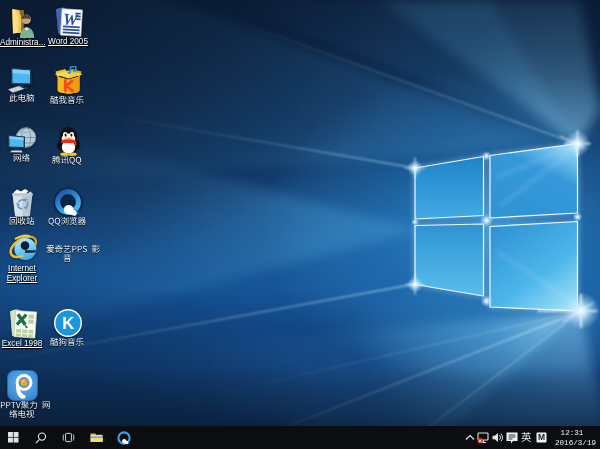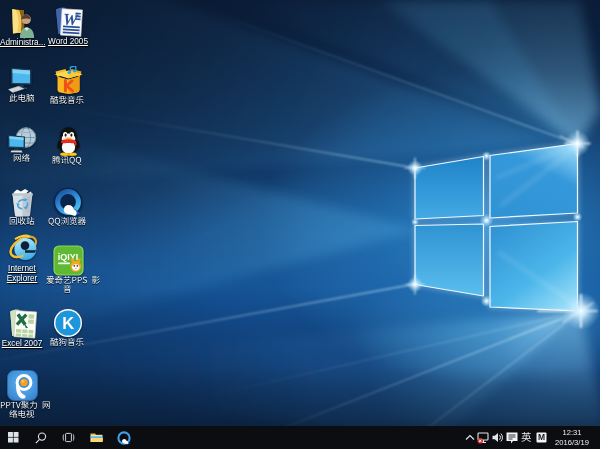--- a/index.html
+++ b/index.html
@@ -3,21 +3,21 @@
 html,body{margin:0;padding:0;background:#000;}
 #screen{position:relative;width:600px;height:449px;overflow:hidden;font-family:"Liberation Sans",sans-serif;}
 #wall{position:absolute;left:0;top:0;}
 .cell{position:absolute;text-align:center;}
 .ig{margin:0 auto;filter:drop-shadow(0 1px 1.2px rgba(0,0,0,0.45));}
 .ig svg{display:block;margin:0 auto;}
 .lbl{color:#fff;font-size:8.2px;line-height:9.5px;text-shadow:0.7px 1px 1px rgba(0,0,0,0.9),0 0 2.5px rgba(0,0,0,0.6);white-space:nowrap;text-decoration:underline;}
 #taskbar{position:absolute;left:0;top:426px;width:600px;height:23px;background:#0c0d10;}
 .tb{position:absolute;top:0;height:23px;display:flex;align-items:center;justify-content:center;}
 .tb svg{display:block;}
-#clock{position:absolute;right:11px;top:2px;width:34px;text-align:center;color:#eceff1;font-size:7.6px;line-height:10.3px;white-space:nowrap;}
+#clock{position:absolute;right:11px;top:2px;width:34px;text-align:center;color:#eceff1;font-size:7.6px;line-height:10.3px;white-space:nowrap;font-family:Liberation Mono, monospace;}
 </style></head><body>
 <div id="screen">
 <svg id="wall" width="600" height="449" viewBox="0 0 600 449">
 <defs>
  <linearGradient id="base" x1="0" y1="0" x2="0" y2="1">
   <stop offset="0" stop-color="#0b1e3c"></stop>
           <stop offset="0.42" stop-color="#103768"></stop>
   <stop offset="0.64" stop-color="#134e90"></stop>
           <stop offset="0.82" stop-color="#113f78"></stop>
   <stop offset="1" stop-color="#0b2140"></stop>
@@ -393,35 +393,20 @@
 <g clip-path="url(#iecl)">
 <ellipse cx="17.3" cy="13.8" rx="14.2" ry="8" transform="rotate(-33 17.3 13.8)" fill="none" stroke="#f0bf30" stroke-width="2.2"></ellipse>
 </g>
 <path d="M9 6.2 A14.2 8 -33 0 1 24 3.8" fill="none" stroke="#f5cd42" stroke-width="2.2"></path>
 </svg>
         </div>
         <div class="lbl">Internet</div>
         <div class="lbl">Explorer</div>
       </div>
 <div class="cell" style="left:46px;top:245px;width:44px">
-        <div class="ig">
-          <svg width="31" height="31" viewBox="0 0 31 31">
-<rect x="1" y="1" width="29" height="29" rx="5" fill="#5fb932"></rect>
-<rect x="1" y="1" width="29" height="29" rx="5" fill="none" stroke="#8fd860" stroke-width="1.2"></rect>
-<text x="15" y="14.5" font-family="Liberation Sans,sans-serif" font-weight="bold" font-size="9" fill="#fff" text-anchor="middle">iQIYI</text>
-<rect x="5" y="17.5" width="12" height="1.8" rx="0.9" fill="#fff" opacity="0.95"></rect>
-<ellipse cx="19.5" cy="15.2" rx="1.5" ry="2.4" transform="rotate(-28 19.5 15.2)" fill="#f0a125"></ellipse>
-<ellipse cx="26" cy="15.2" rx="1.5" ry="2.4" transform="rotate(28 26 15.2)" fill="#f0a125"></ellipse>
-<circle cx="22.8" cy="21.3" r="5.5" fill="#f5a623"></circle>
-<ellipse cx="22.8" cy="22.3" rx="3.7" ry="3.1" fill="#fff"></ellipse>
-<circle cx="21.3" cy="20.8" r="0.85" fill="#42331f"></circle>
-            <circle cx="24.3" cy="20.8" r="0.85" fill="#42331f"></circle>
-<ellipse cx="22.8" cy="23.3" rx="1.1" ry="0.7" fill="#e8b87f"></ellipse>
-</svg>
-        </div>
         <svg width="55.6" height="9.4" viewBox="0 0 55.6 9.4" style="display:block;margin:0 auto;filter:drop-shadow(0.7px 1px 0.7px rgba(0,0,0,0.92));" fill="#fff">
           <path transform="translate(0.00,7.14) scale(0.00850,-0.00850)" d="M838 827C663 798 356 780 109 775C115 758 123 733 125 715C371 718 676 736 863 766ZM733 736C715 695 684 636 656 594H551C541 629 524 681 507 721L449 703C461 669 475 628 484 594H325C315 628 295 677 277 715L221 693C234 663 248 626 258 594H83V427H147V530H855V427H921V594H725C750 630 777 674 800 714ZM406 207H706C670 163 622 126 566 96C503 126 448 164 406 207ZM364 505C359 475 353 445 346 417H155V353H328C276 185 186 64 42 -12C56 -26 81 -56 89 -71C198 -7 279 80 338 193C380 142 433 98 494 62C421 32 338 11 254 -2C265 -17 283 -48 289 -65C386 -46 482 -18 566 24C662 -20 772 -50 889 -66C898 -46 915 -16 929 0C825 11 726 33 639 65C710 112 769 171 809 245L769 275L756 272H374C384 298 394 325 402 353H847V417H419C426 442 431 468 436 495Z"></path>
           <path transform="translate(8.50,7.14) scale(0.00850,-0.00850)" d="M53 444V376H735V12C735 -4 730 -9 709 -10C690 -11 619 -12 543 -9C555 -29 567 -59 571 -80C665 -80 727 -79 764 -69C800 -57 812 -34 812 11V376H950V444ZM472 841C469 807 464 775 458 747H103V680H435C391 588 298 537 87 510C99 496 115 468 121 451C310 477 415 524 474 601C601 557 747 495 831 453L886 507C795 550 636 614 508 658L517 680H902V747H536C542 776 546 807 549 841ZM227 234H484V97H227ZM156 295V-30H227V36H556V295Z"></path>
           <path transform="translate(17.00,7.14) scale(0.00850,-0.00850)" d="M154 496V426H600C188 176 169 115 169 59C170 -11 227 -53 351 -53H776C883 -53 918 -23 930 144C907 148 880 157 859 169C854 40 838 19 783 19H343C284 19 246 33 246 64C246 102 280 155 779 449C787 452 793 456 797 459L743 498L727 495ZM633 840V732H364V840H288V732H57V660H288V568H364V660H633V568H709V660H932V732H709V840Z"></path>
           <path transform="translate(25.50,7.14) scale(0.00850,-0.00850)" d="M101 0H193V292H314C475 292 584 363 584 518C584 678 474 733 310 733H101ZM193 367V658H298C427 658 492 625 492 518C492 413 431 367 302 367Z"></path>
           <path transform="translate(30.88,7.14) scale(0.00850,-0.00850)" d="M101 0H193V292H314C475 292 584 363 584 518C584 678 474 733 310 733H101ZM193 367V658H298C427 658 492 625 492 518C492 413 431 367 302 367Z"></path>
           <path transform="translate(36.26,7.14) scale(0.00850,-0.00850)" d="M304 -13C457 -13 553 79 553 195C553 304 487 354 402 391L298 436C241 460 176 487 176 559C176 624 230 665 313 665C381 665 435 639 480 597L528 656C477 709 400 746 313 746C180 746 82 665 82 552C82 445 163 393 231 364L336 318C406 287 459 263 459 187C459 116 402 68 305 68C229 68 155 104 103 159L48 95C111 29 200 -13 304 -13Z"></path>
           <path transform="translate(45.58,7.14) scale(0.00850,-0.00850)" d="M840 820C783 740 680 655 592 606C611 592 634 570 646 554C740 611 843 700 911 791ZM873 550C810 463 693 375 593 324C612 310 633 287 645 271C751 330 868 423 942 521ZM893 260C825 147 695 42 563 -17C581 -31 602 -56 615 -74C753 -6 885 106 962 234ZM186 303H474V219H186ZM417 120C452 73 490 10 508 -31L564 -1C546 38 506 99 471 145ZM179 644H485V583H179ZM179 754H485V693H179ZM108 805V532H558V805ZM154 143C131 90 95 38 56 0C71 -10 97 -30 109 -41C149 0 192 65 218 124ZM270 514C278 500 286 484 293 468H59V407H593V468H373C364 489 352 512 340 530ZM116 357V165H292V0C292 -9 290 -12 278 -12C267 -13 233 -13 192 -12C202 -30 212 -55 215 -75C271 -75 309 -74 334 -64C359 -53 366 -36 366 -1V165H547V357Z"></path>
         </svg>
         <svg width="10.0" height="9.4" viewBox="0 0 10.0 9.4" style="display:block;margin:0 auto;filter:drop-shadow(0.7px 1px 0.7px rgba(0,0,0,0.92));" fill="#fff">
@@ -446,21 +431,21 @@
                 <rect x="22.1" y="26.1" width="4.6" height="2.6"></rect>
 </g>
 <g stroke="#1f6e43" fill="none">
 <path d="M10.3 6.8 L18.3 16.8" stroke-width="3.4"></path>
 <path d="M18.6 6.5 L10 17.2" stroke-width="3.2"></path>
 </g>
 <path d="M16.5 14.5 L21.3 19.6 L19.2 20.3 Z" fill="#1f6e43"></path>
 </g>
 </svg>
         </div>
-        <div class="lbl">Excel 2007</div>
+        <div class="lbl">Excel 1998</div>
       </div>
 <div class="cell" style="left:46px;top:308px;width:44px">
         <div class="ig">
           <svg width="30" height="30" viewBox="0 0 30 30">
 <circle cx="15" cy="15" r="14" fill="#fff"></circle>
 <circle cx="15" cy="15" r="12.6" fill="#1e96dc"></circle>
 <text x="15.2" y="21" font-family="Liberation Sans,sans-serif" font-weight="bold" font-size="16.5" fill="#fff" text-anchor="middle">K</text>
 </svg>
         </div>
         <svg width="35.5" height="9.4" viewBox="0 0 35.5 9.4" style="display:block;margin:0 auto;filter:drop-shadow(0.7px 1px 0.7px rgba(0,0,0,0.92));" fill="#fff">

